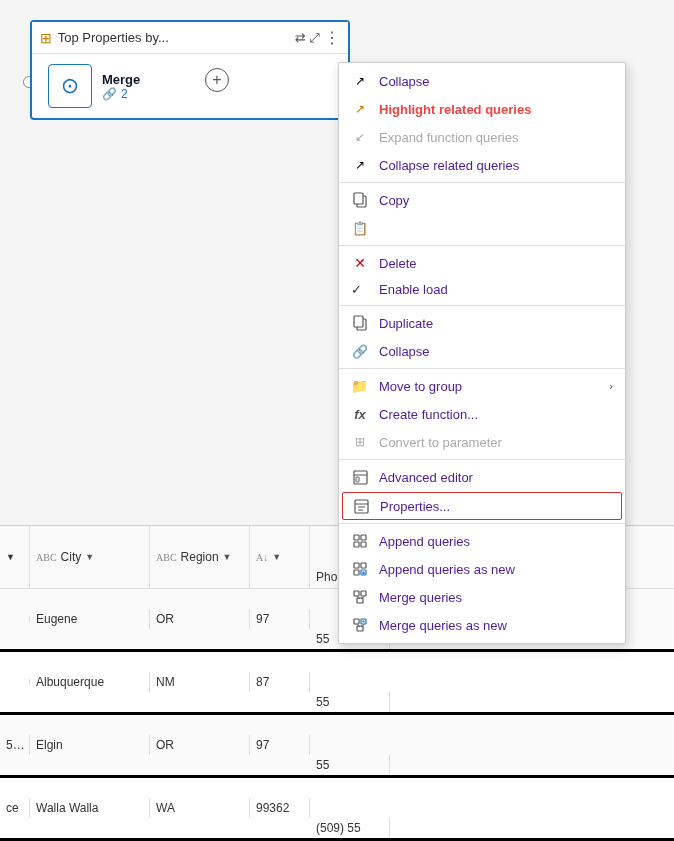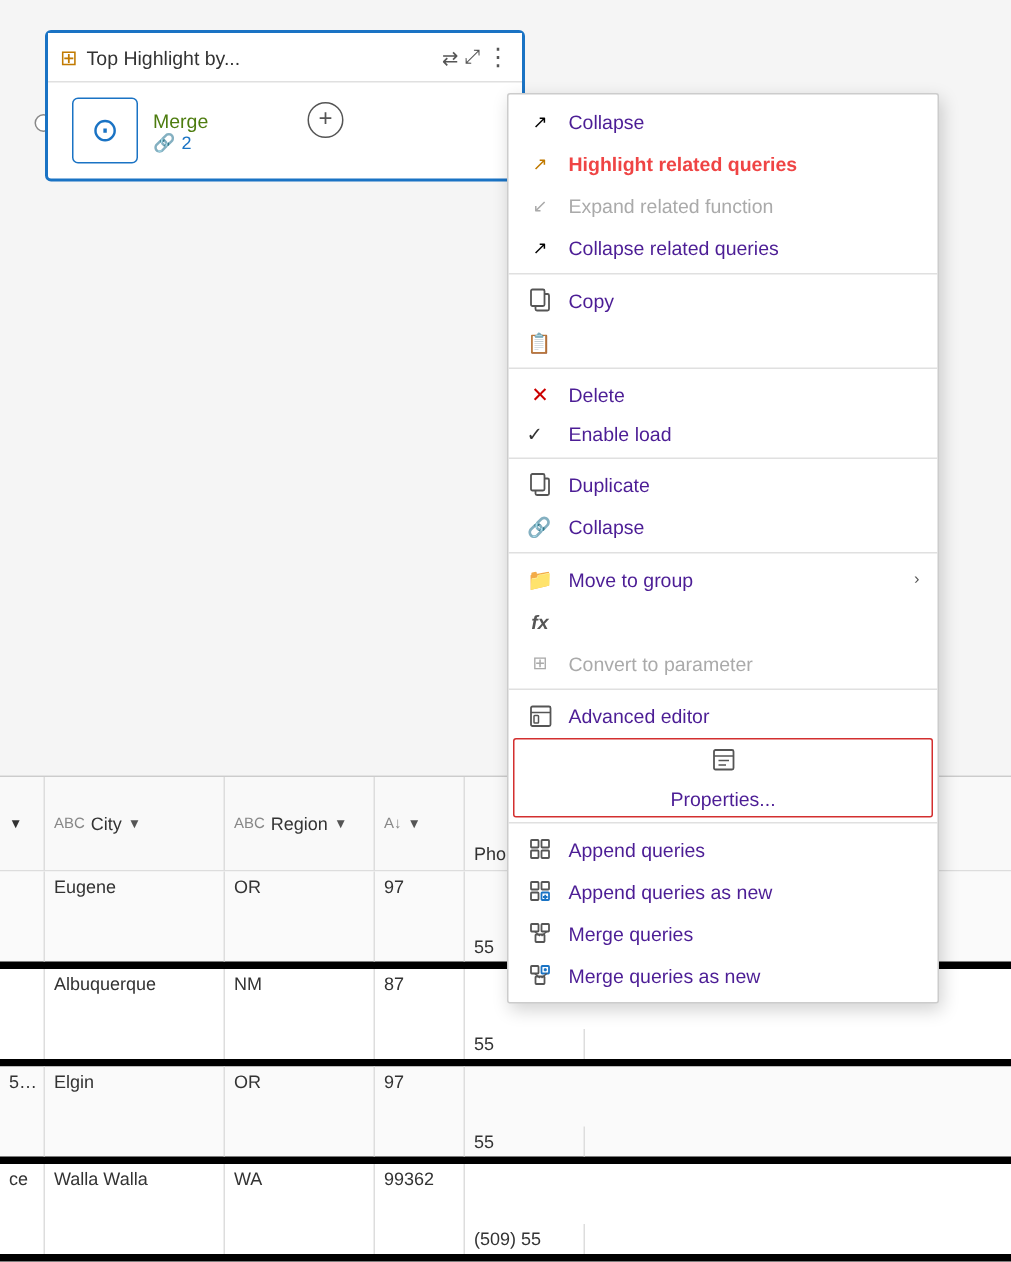--- a/index.html
+++ b/index.html
@@ -74,21 +74,22 @@
       background: #fff;
     }
 
     .merge-icon {
       font-size: 22px;
       color: #1a73c4;
     }
 
     .node-label {
       font-size: 13px;
-      color: #4d7c0f;
+      color: #0f172a;
+      font-weight: bold;
     }
 
     .node-links {
       font-size: 12px;
       color: #1a73c4;
       display: flex;
       align-items: center;
       gap: 4px;
     }
 
@@ -157,31 +158,33 @@
       font-size: 12px;
       font-weight: 500;
       color: #333;
       gap: 4px;
       min-width: 0;
     }
 
     .th-cell .col-type {
       font-size: 10px;
       color: #888;
+      font-family: Liberation Serif, serif;
     }
 
     .th-cell .filter-btn {
       font-size: 9px;
       color: #555;
       cursor: pointer;
     }
 
     .table-body-row {
       display: flex;
-      border-bottom: 5px solid #000000;
+      border-bottom: 3px solid #000000;
+      align-items: center;
     }
 
     .table-body-row:nth-child(even) {
       background: #fafafa;
     }
 
     .td-cell {
       padding: 3px 6px;
       border-right: 1px solid #ddd;
       font-size: 12px;
@@ -220,21 +223,20 @@
       color: #aaa;
       cursor: default;
     }
 
     .menu-item.highlighted-item {
       background: #fff;
       border: 1.5px solid #d32f2f;
       border-radius: 2px;
       margin: 1px 3px;
       padding: 4px 9px;
-      flex-direction: column;
     }
 
     .menu-separator {
       height: 1px;
       background: #e0e0e0;
       margin: 3px 0;
     }
 
     .menu-item-text {
       font-size: 13px;
@@ -288,21 +290,21 @@
   <div class="left-connector"></div>
 
   <div class="connector-line"></div>
 
   <div class="plus-btn">+</div>
 
   <div class="query-node">
     <div class="query-node-header">
 
       <span style="font-size:14px; color:#c17a00;">⊞</span>
-      <span class="query-node-title">Top Highlight by...</span>
+      <span class="query-node-title">Top Properties by...</span>
       <div class="query-node-icons">
         <span style="font-size:13px; color:#555; cursor:pointer;">⇄</span>
         <span style="font-size:13px; color:#555; cursor:pointer;">⤢</span>
         <span style="font-size:16px; color:#555; cursor:pointer;">⋮</span>
       </div>
     </div>
     <div class="query-node-body">
       <div class="node-icon-box">
         <span class="merge-icon">⊙</span>
       </div>
@@ -323,21 +325,21 @@
       <span class="menu-item-text">Collapse</span>
     </div>
 
     <div class="menu-item">
       <span class="menu-icon" style="font-size:12px; color:#c17a00;">↗</span>
       <span class="menu-item-text orange">Highlight related queries</span>
     </div>
 
     <div class="menu-item disabled">
       <span class="menu-icon" style="font-size:12px; color:#aaa;">↙</span>
-      <span class="menu-item-text">Expand related function</span>
+      <span class="menu-item-text">Expand function queries</span>
     </div>
 
     <div class="menu-item">
       <span class="menu-icon" style="font-size:12px;">↗</span>
       <span class="menu-item-text">Collapse related queries</span>
     </div>
 
     <div class="menu-separator"></div>
 
     <div class="menu-item">
@@ -387,20 +389,21 @@
     <div class="menu-separator"></div>
 
     <div class="menu-item">
       <span class="menu-icon" style="font-size:14px; color:#c17a00;">📁</span>
       <span class="menu-item-text">Move to group</span>
       <span class="submenu-arrow">›</span>
     </div>
 
     <div class="menu-item">
       <span class="menu-icon" style="font-size:13px; font-style:italic; color:#555; font-weight:600;">fx</span>
+      <span class="menu-item-text">Create function...</span>
     </div>
 
     <div class="menu-item disabled">
       <span class="menu-icon" style="font-size:12px; color:#aaa;">⊞</span>
       <span class="menu-item-text">Convert to parameter</span>
     </div>
 
     <div class="menu-separator"></div>
 
     <div class="menu-item">

